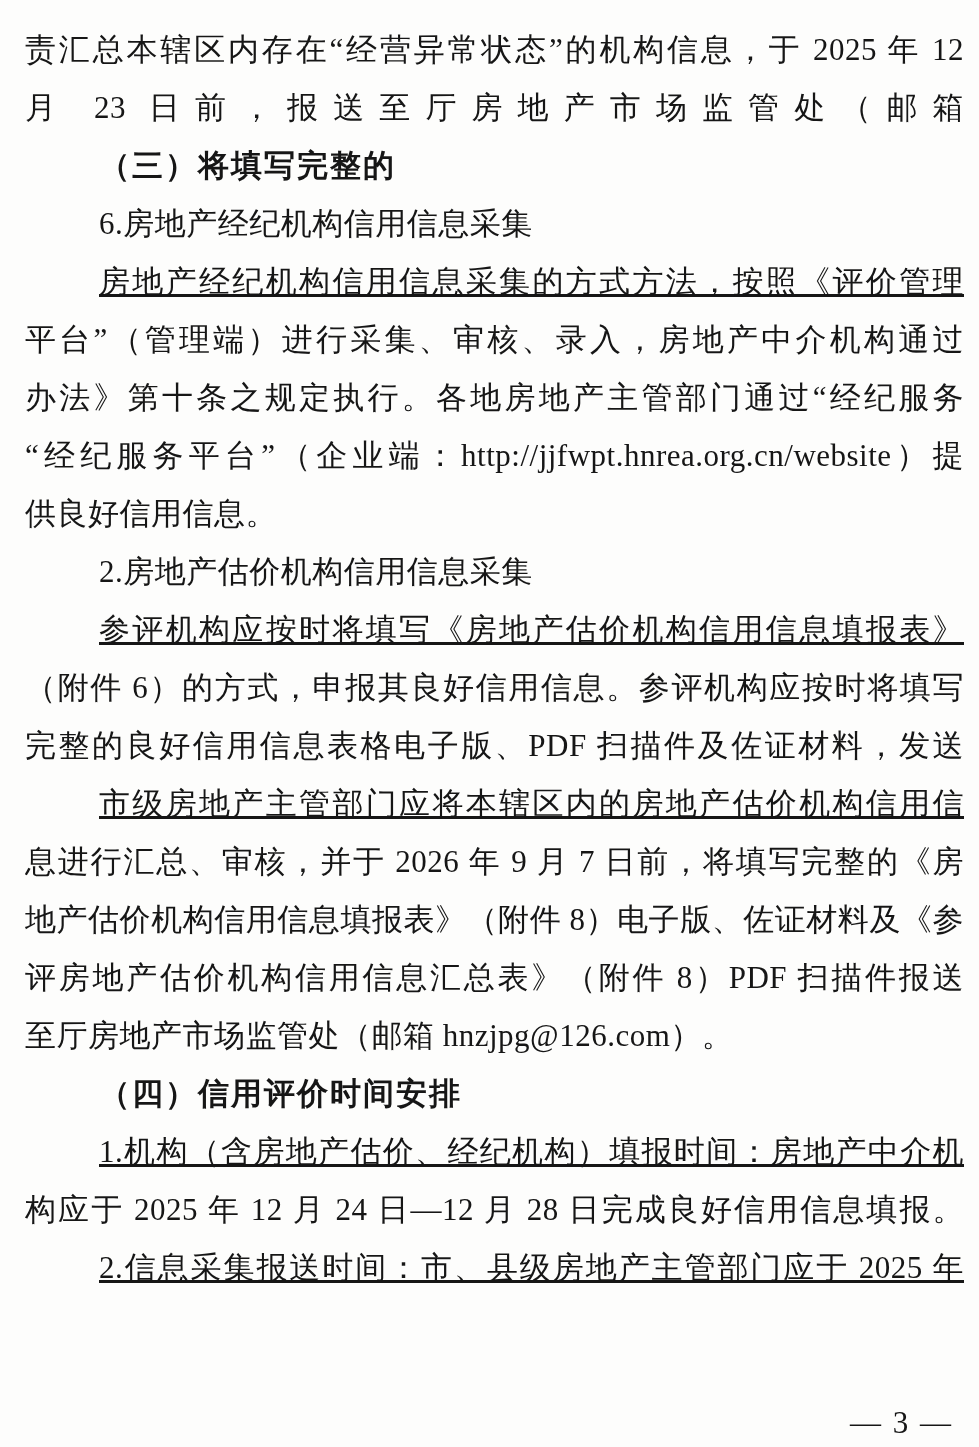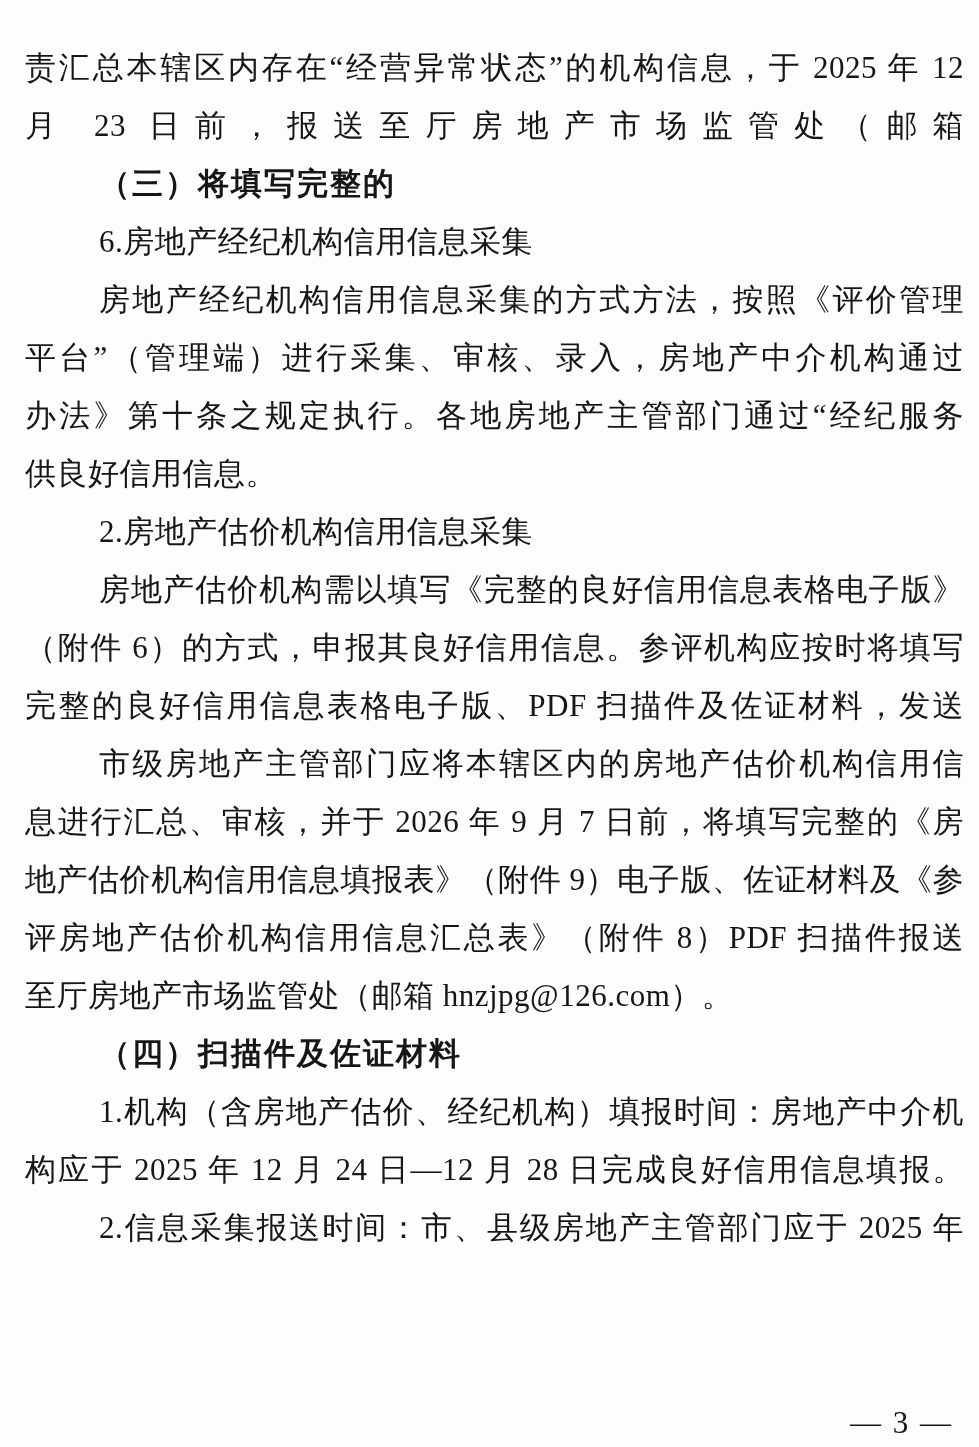--- a/index.html
+++ b/index.html
@@ -14,21 +14,21 @@
     overflow: hidden;
     font-family: "Liberation Serif", "DejaVu Serif", serif;
   }
   .page {
     position: absolute;
     inset: 0;
     color: #161616;
   }
   .doc-body {
     position: absolute;
-    top: 39px;
+    top: 21px;
     left: 25px;
     right: 15px;
   }
   .text-line {
     display: block;
     height: 58px;
     line-height: 58px;
     font-size: 31px;
     letter-spacing: 0.5px;
     white-space: nowrap;
@@ -39,20 +39,21 @@
     text-align: justify;
     text-align-last: justify;
     white-space: normal;
   }
   
   .fj {
     text-indent: 74px;
     text-align: justify;
     text-align-last: justify;
     white-space: normal;
+    text-decoration: underline;
   }
   
   .hd {
     text-indent: 74px;
     font-weight: 600;
     letter-spacing: 2px;
   }
   
   .li {
     text-indent: 74px;
@@ -78,29 +79,30 @@
 <div class="page">
   <div class="doc-body">
 
   <div class="text-line jl">责汇总本辖区内存在“经营异常状态”的机构信息，于 2025 年 12</div>
       <div class="text-line jl">月 23 日前，报送至厅房地产市场监管处（邮箱 hnzjpg@126.com）。</div>
       <div class="text-line hd">（三）将填写完整的</div>
       <div class="text-line li">6.房地产经纪机构信用信息采集</div>
       <div class="text-line fj">房地产经纪机构信用信息采集的方式方法，按照《评价管理</div>
       <div class="text-line jl">平台”（管理端）进行采集、审核、录入，房地产中介机构通过</div>
       <div class="text-line jl">办法》第十条之规定执行。各地房地产主管部门通过“经纪服务</div>
+      <div class="text-line jl">“经纪服务平台”（企业端：http://jjfwpt.hnrea.org.cn/website）提</div>
       <div class="text-line pl">供良好信用信息。</div>
       <div class="text-line li">2.房地产估价机构信用信息采集</div>
-      <div class="text-line fj">房地产估价机构需以填写《完整的良好信用信息表格电子版》</div>
+      <div class="text-line fj">参评机构应按时将填写《房地产估价机构信用信息填报表》</div>
       <div class="text-line jl">（附件 6）的方式，申报其良好信用信息。参评机构应按时将填写</div>
       <div class="text-line jl">完整的良好信用信息表格电子版、PDF 扫描件及佐证材料，发送</div>
       <div class="text-line fj">市级房地产主管部门应将本辖区内的房地产估价机构信用信</div>
       <div class="text-line jl">息进行汇总、审核，并于 2026 年 9 月 7 日前，将填写完整的《房</div>
-      <div class="text-line jl">地产估价机构信用信息填报表》（附件 9）电子版、佐证材料及《参</div>
+      <div class="text-line jl">地产估价机构信用信息填报表》（附件 8）电子版、佐证材料及《参</div>
       <div class="text-line jl">评房地产估价机构信用信息汇总表》（附件 8）PDF 扫描件报送</div>
       <div class="text-line pl">至厅房地产市场监管处（邮箱 hnzjpg@126.com）。</div>
-      <div class="text-line hd">（四）扫描件及佐证材料</div>
+      <div class="text-line hd">（四）信用评价时间安排</div>
       <div class="text-line fj">1.机构（含房地产估价、经纪机构）填报时间：房地产中介机</div>
       <div class="text-line jl">构应于 2025 年 12 月 24 日—12 月 28 日完成良好信用信息填报。</div>
       <div class="text-line fj">2.信息采集报送时间：市、县级房地产主管部门应于 2025 年</div>
     </div>
   <div class="footer">— 3 —</div>
 </div>
 
 </body></html>

